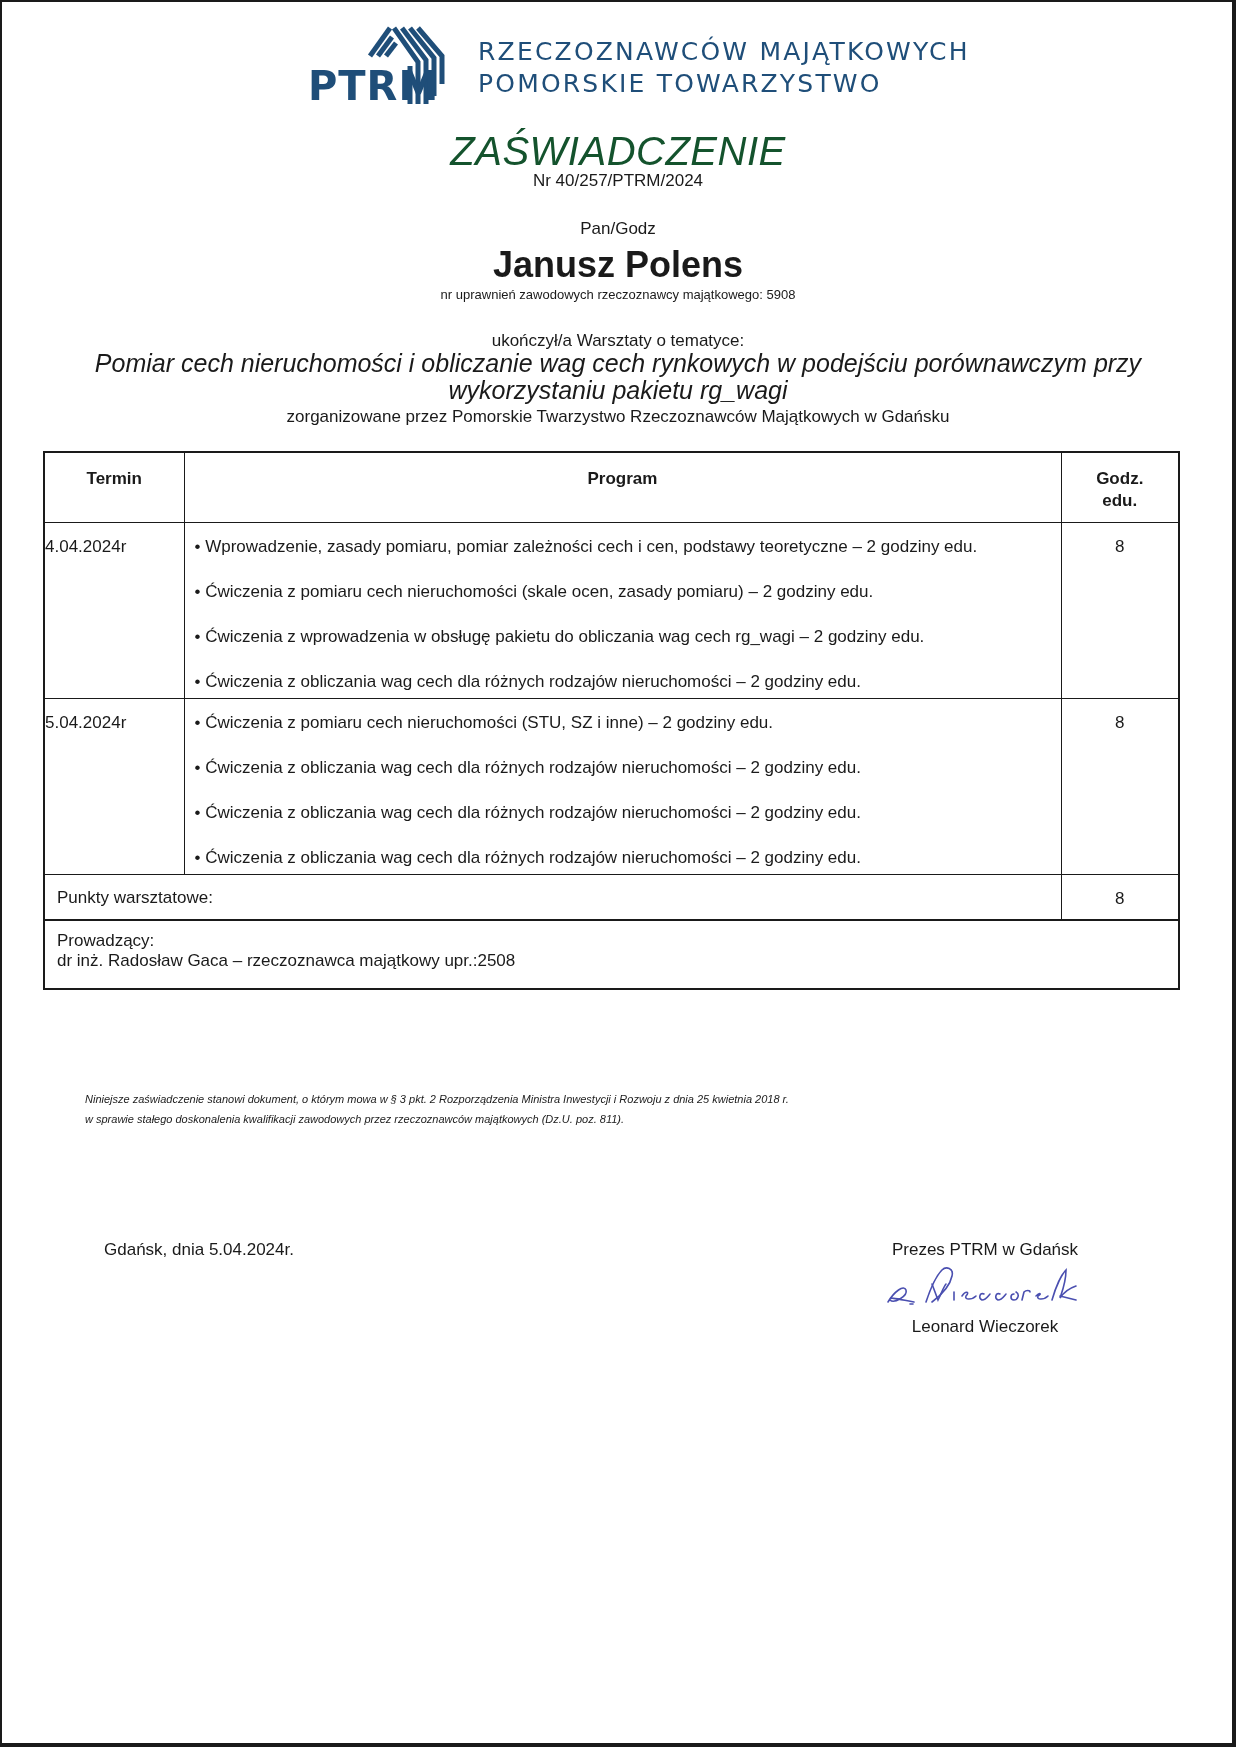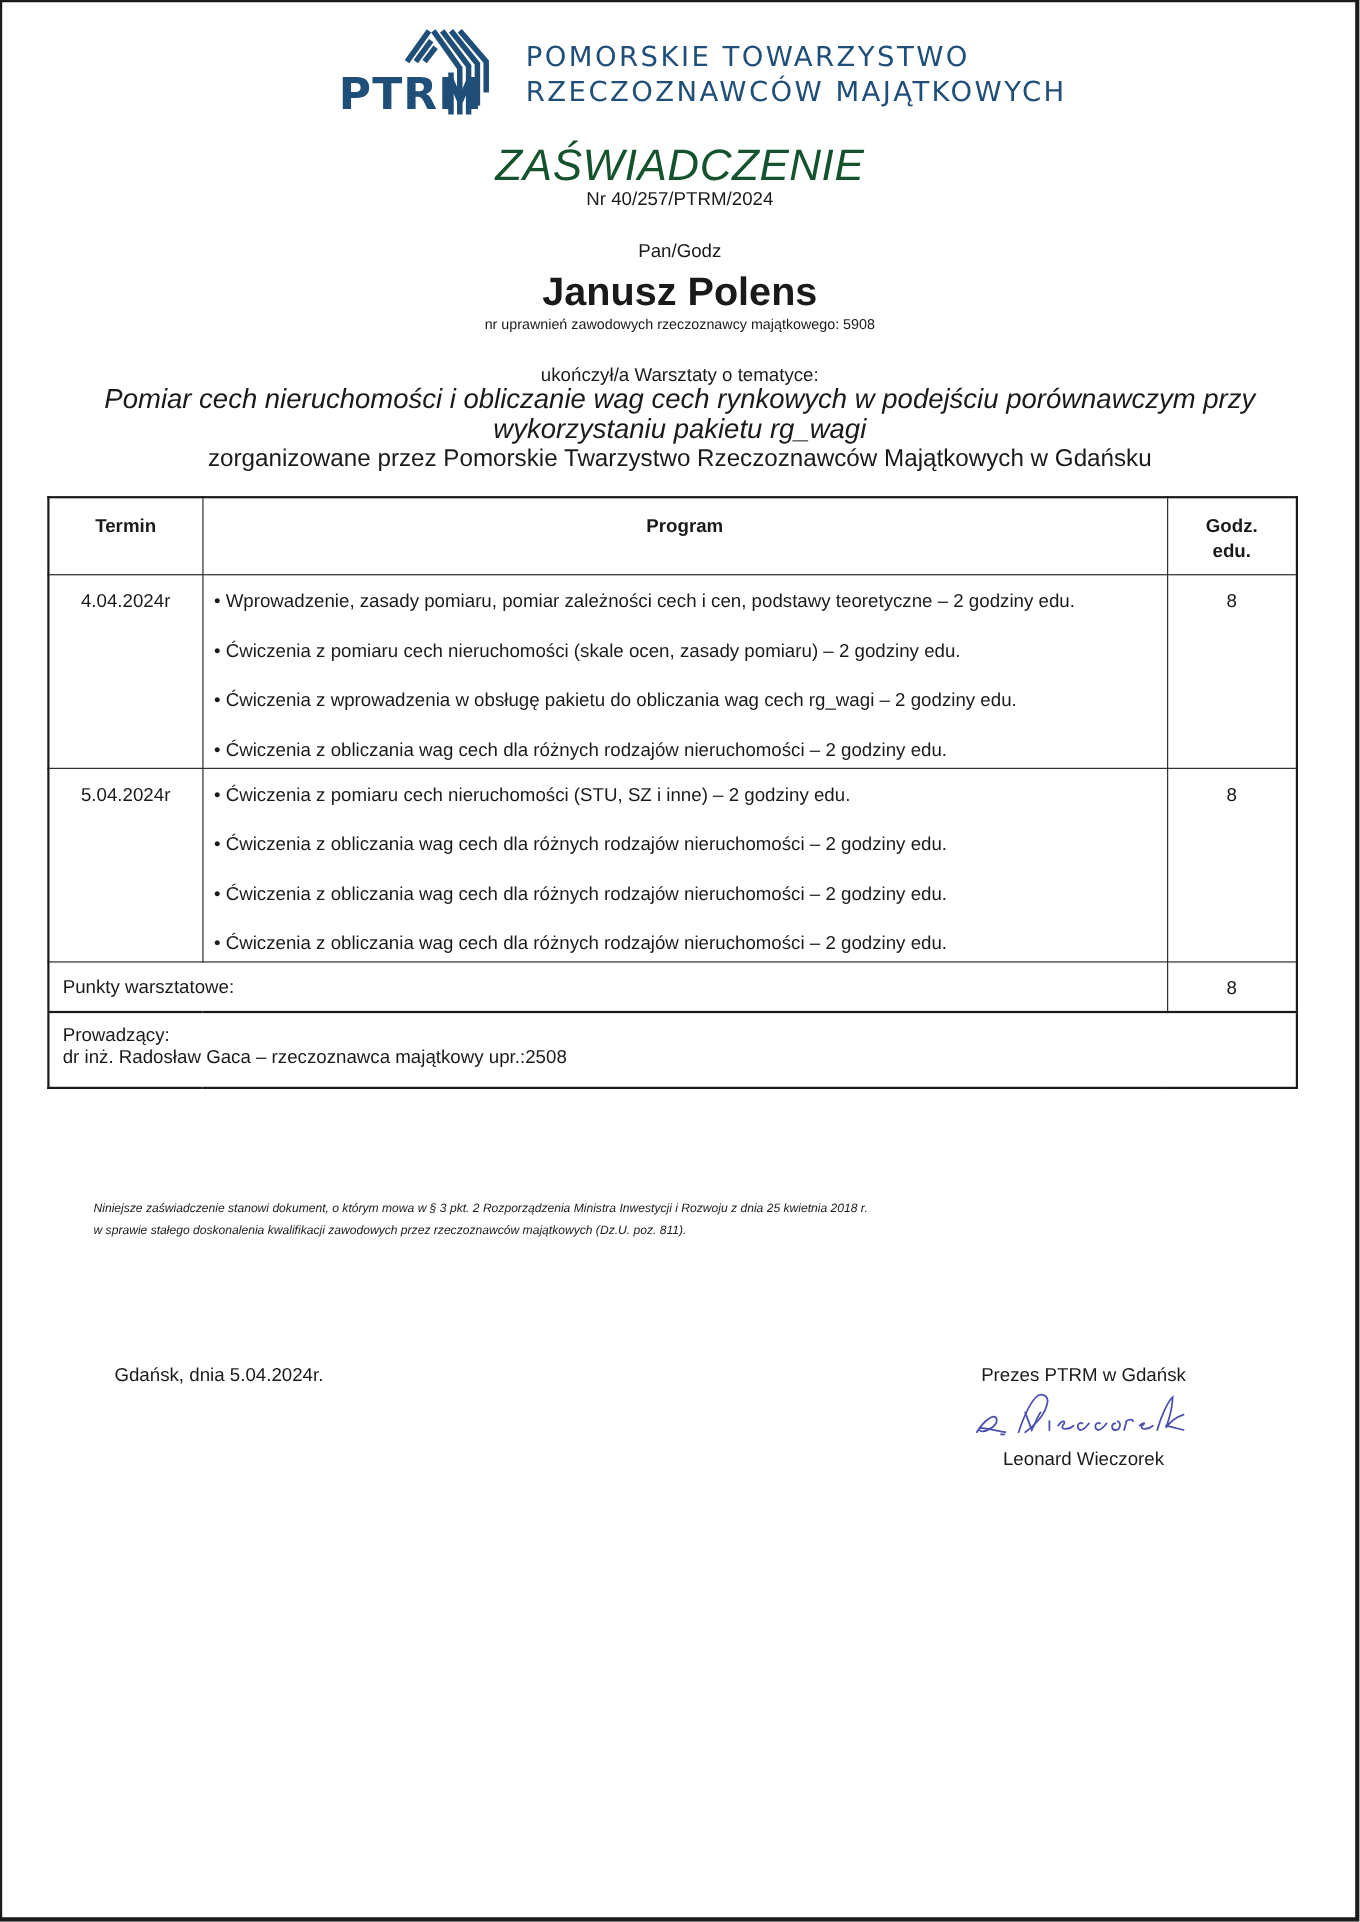--- a/index.html
+++ b/index.html
@@ -22,28 +22,28 @@
 
     .center { position: absolute; left: 0; width: 1236px; text-align: center; }
 
     .title { top: 127px; font-size: 40px; font-style: italic; line-height: 48px; color: #14532d; letter-spacing: 0.5px; }
     .number { top: 171px; font-size: 17px; line-height: 20px; }
     .salutation { top: 219px; font-size: 17px; line-height: 20px; }
     .person-name { top: 244px; font-size: 36px; font-weight: bold; line-height: 42px; }
     .license { top: 285px; font-size: 13px; line-height: 20px; }
     .completed { top: 331px; font-size: 17px; line-height: 20px; }
     .topic { top: 350px; font-size: 25px; font-style: italic; line-height: 27px; padding: 0 60px; }
-    .organizer { top: 407px; font-size: 22px; line-height: 20px; }
+    .organizer { top: 407px; font-size: 17px; line-height: 20px; }
 
     
     .cert-table { position: absolute; left: 43px; top: 451px; width: 1137px; border-collapse: collapse; font-size: 17px; }
     .cert-table td, .cert-table th { border: 1px solid #1a1a1a; vertical-align: top; margin-top: 10px; }
     .cert-table { border: 2px solid #1a1a1a; }
     .cert-table th { font-weight: bold; text-align: center; padding-top: 15px; height: 70px; line-height: 22px; }
-    .col-date { width: 140px; text-align: center; }
+    .col-date { width: 140px; text-align: left; }
     .col-hours { width: 118px; text-align: center; }
     .cert-table td.col-date { padding-top: 14px; }
     .cert-table td.col-hours { padding-top: 14px; }
     .program-cell { padding: 14px 10px 6px 10px; }
     .program-item { line-height: 20px; margin-bottom: 25px; white-space: nowrap; }
     .program-item:last-child { margin-bottom: 0; }
     .summary-row td { height: 46px; padding-top: 13px; line-height: 20px; }
     .summary-label { padding-left: 12px; }
     .instructor td { height: 69px; padding: 10px 12px; line-height: 20px; border-top: 2px solid #1a1a1a; }
 
@@ -69,22 +69,22 @@
 
       <polyline points="86,2 110,36 110,78"></polyline>
       <polyline points="94,2 118,34 118,78"></polyline>
       <polyline points="102,2 126,32 126,70"></polyline>
       <polyline points="110,2 134,30 134,58"></polyline>
       <line x1="102" y1="40" x2="102" y2="78"></line>
     </g>
   </svg>
   <div class="logo-abbr">PTRM</div>
   <div class="logo-text">
+    <div>RZECZOZNAWCÓW MAJĄTKOWYCH</div>
     <div>POMORSKIE TOWARZYSTWO</div>
-    <div>RZECZOZNAWCÓW MAJĄTKOWYCH</div>
   </div>
 </div>
 
 <div class="center title">ZAŚWIADCZENIE</div>
 <div class="center number">Nr 40/257/PTRM/2024</div>
 <div class="center salutation">Pan/Godz</div>
 <div class="center person-name">Janusz Polens</div>
 <div class="center license">nr uprawnień zawodowych rzeczoznawcy majątkowego: 5908</div>
 <div class="center completed">ukończył/a Warsztaty o tematyce:</div>
 <div class="center topic">Pomiar cech nieruchomości i obliczanie wag cech rynkowych  w podejściu porównawczym przy wykorzystaniu pakietu rg_wagi</div>

